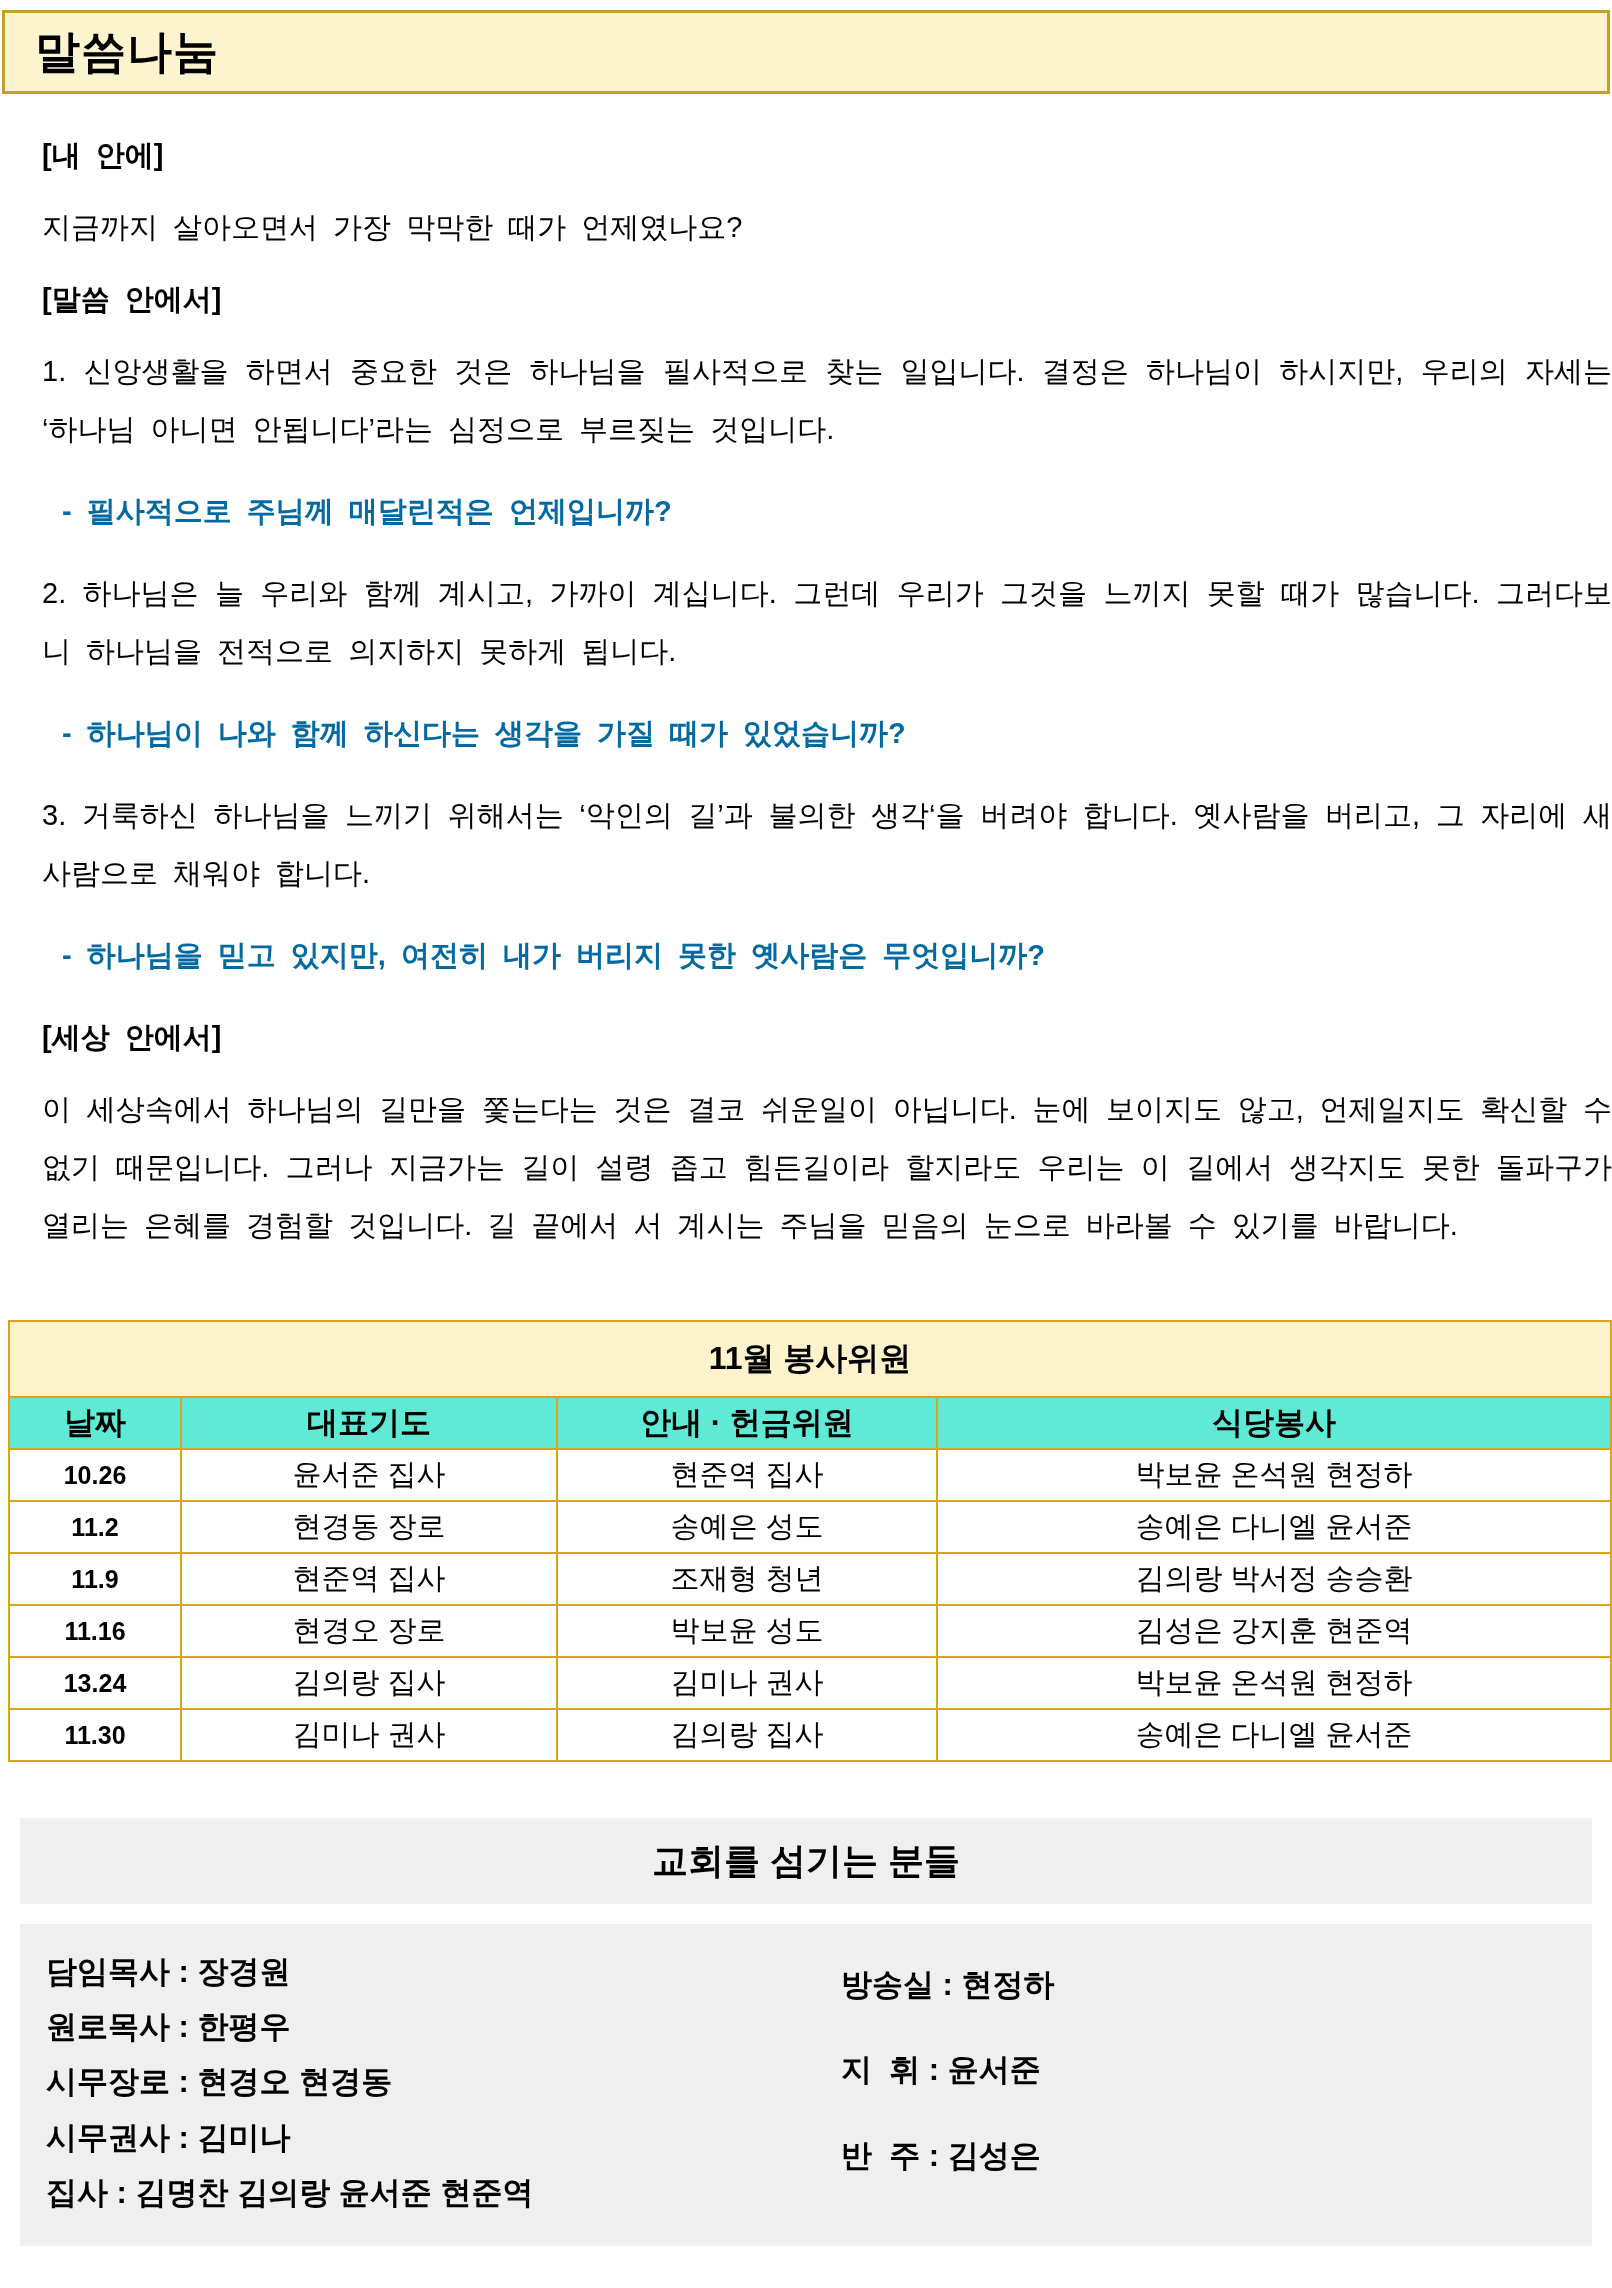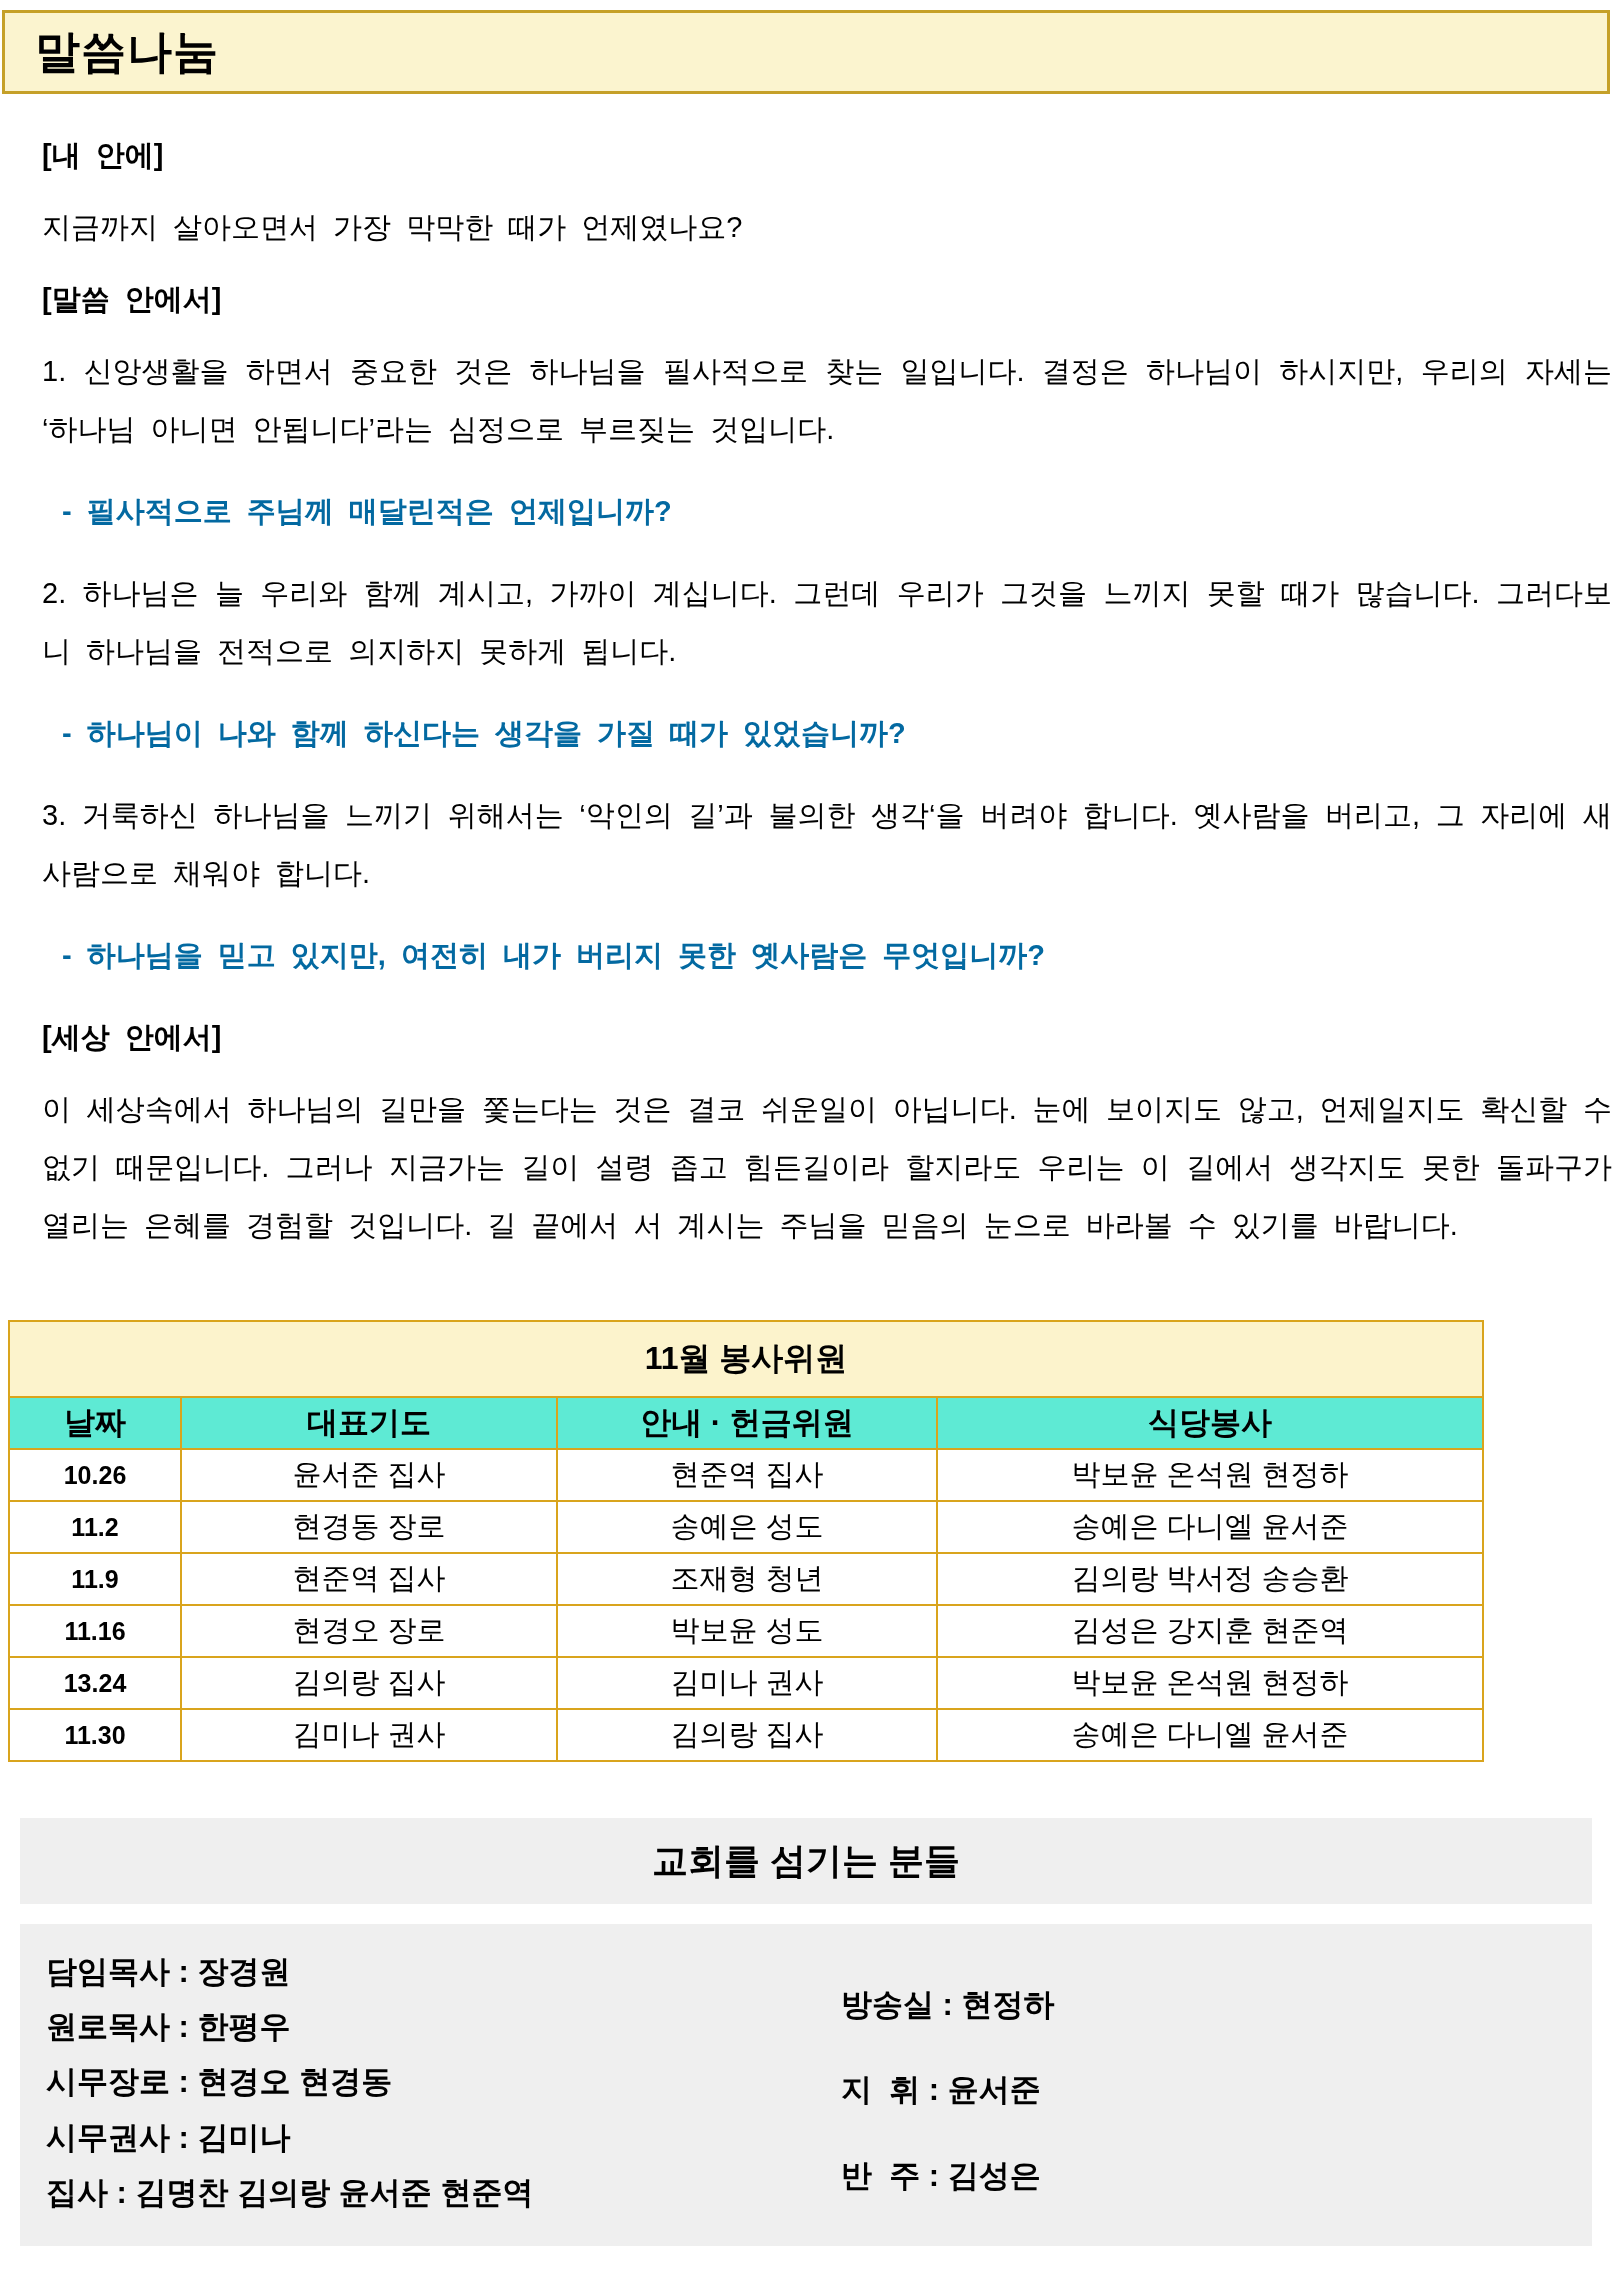--- a/index.html
+++ b/index.html
@@ -35,21 +35,21 @@
   .block.question {
     color:#0369a1;
     font-weight:bold;
     padding-left:20px;
     margin:24px 0;
     text-align:left;
   }
 
   
   .volunteer-table {
-    width:1476px;
+    width:1604px;
     margin:66px 0 0 8px;
     border-collapse:collapse;
     table-layout:fixed;
   }
   .volunteer-table th, .volunteer-table td {
     border:2px solid #D9A41D;
     text-align:center;
     vertical-align:middle;
   }
   .volunteer-table .tbl-title {
@@ -69,21 +69,21 @@
   .servants { margin:56px 20px 0 20px; }
   .servants-title {
     background:#EFEFEF;
     height:86px;
     display:flex; align-items:center; justify-content:center;
     font-size:36px; font-weight:bold;
   }
   .servants-cols { display:flex; margin-top:20px; }
   .servants-box { background:#EFEFEF; height:322px; padding:20px 0 0 26px; }
   .servants-box.left  { width:795px; }
-  .servants-box.right { flex:1; padding-top:38px; }
+  .servants-box.right { flex:1; padding-top:18px; }
   .servant-line {
     font-size:31px; font-weight:bold;
     white-space:pre-wrap;
   }
   .left  .servant-line { line-height:1.78; }
   .right .servant-line { line-height:2.75; }
 </style>
 </head>
 <body>
 

